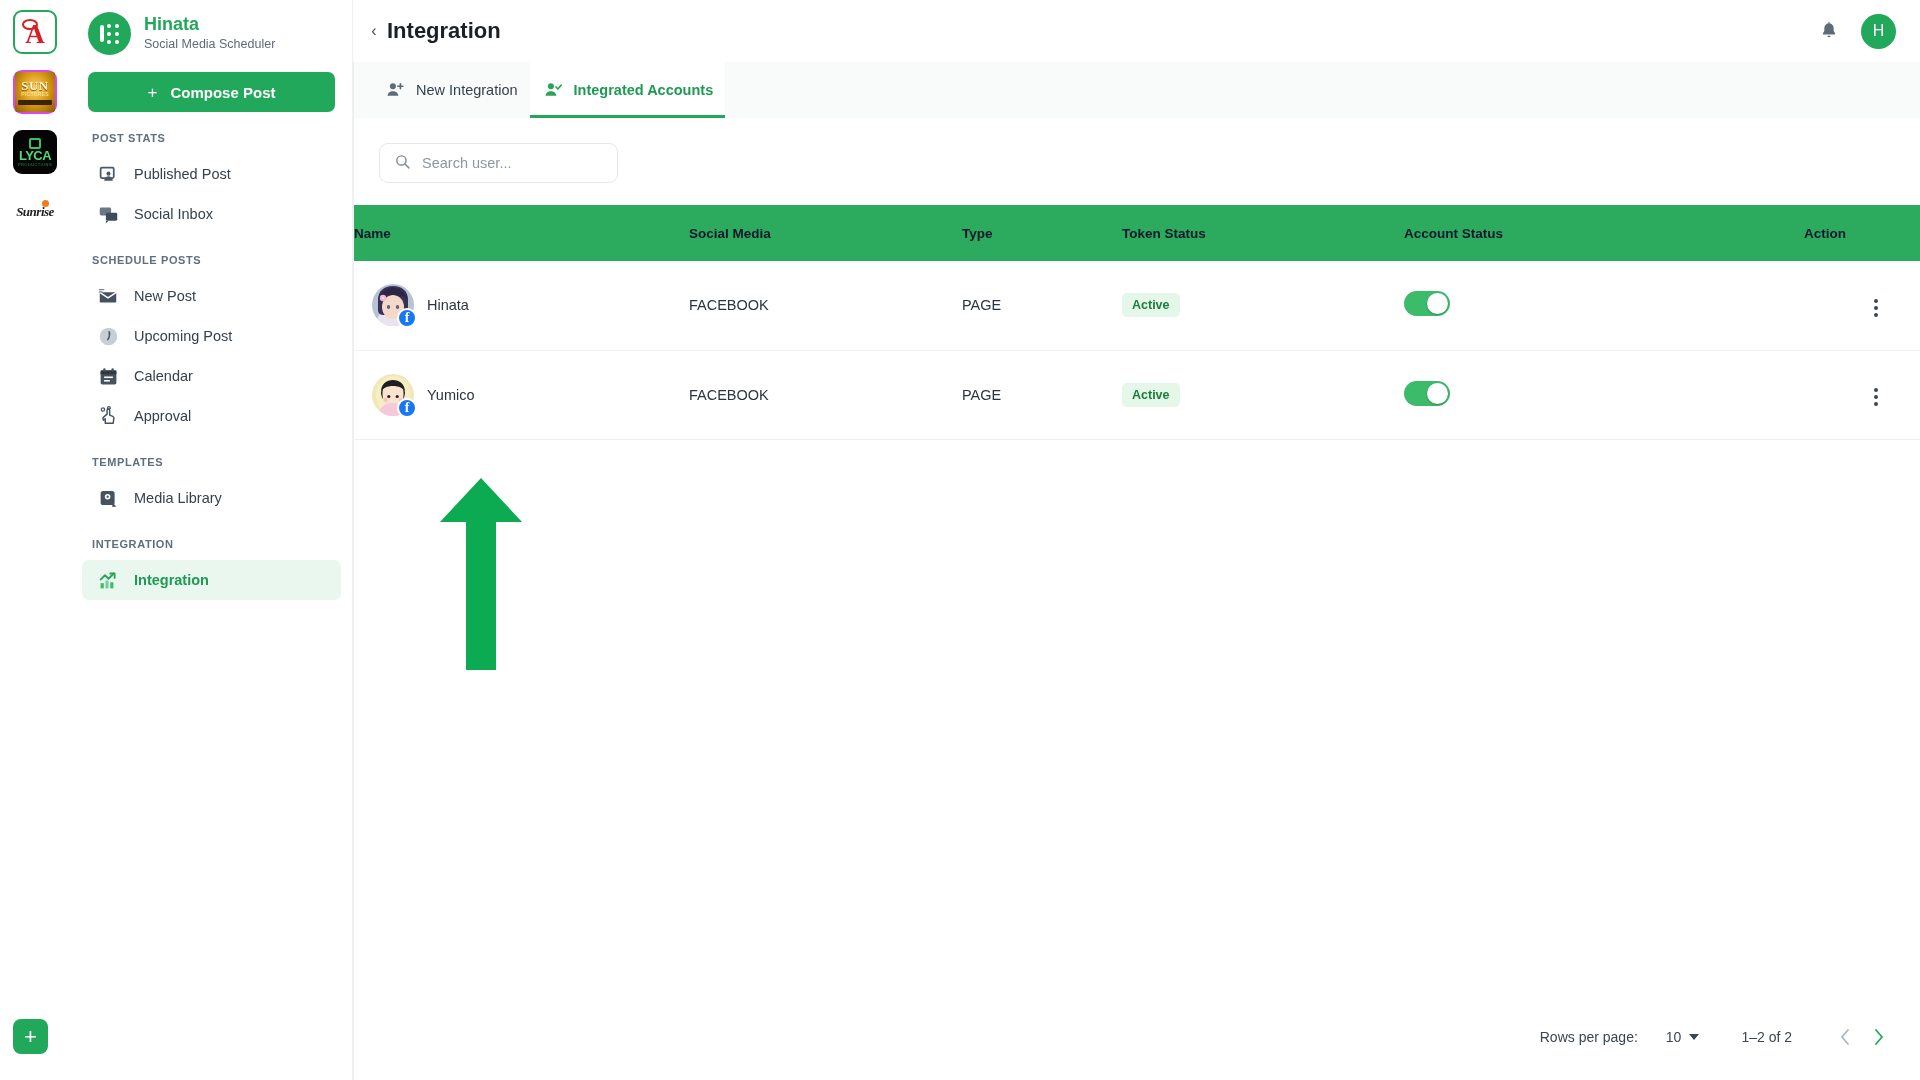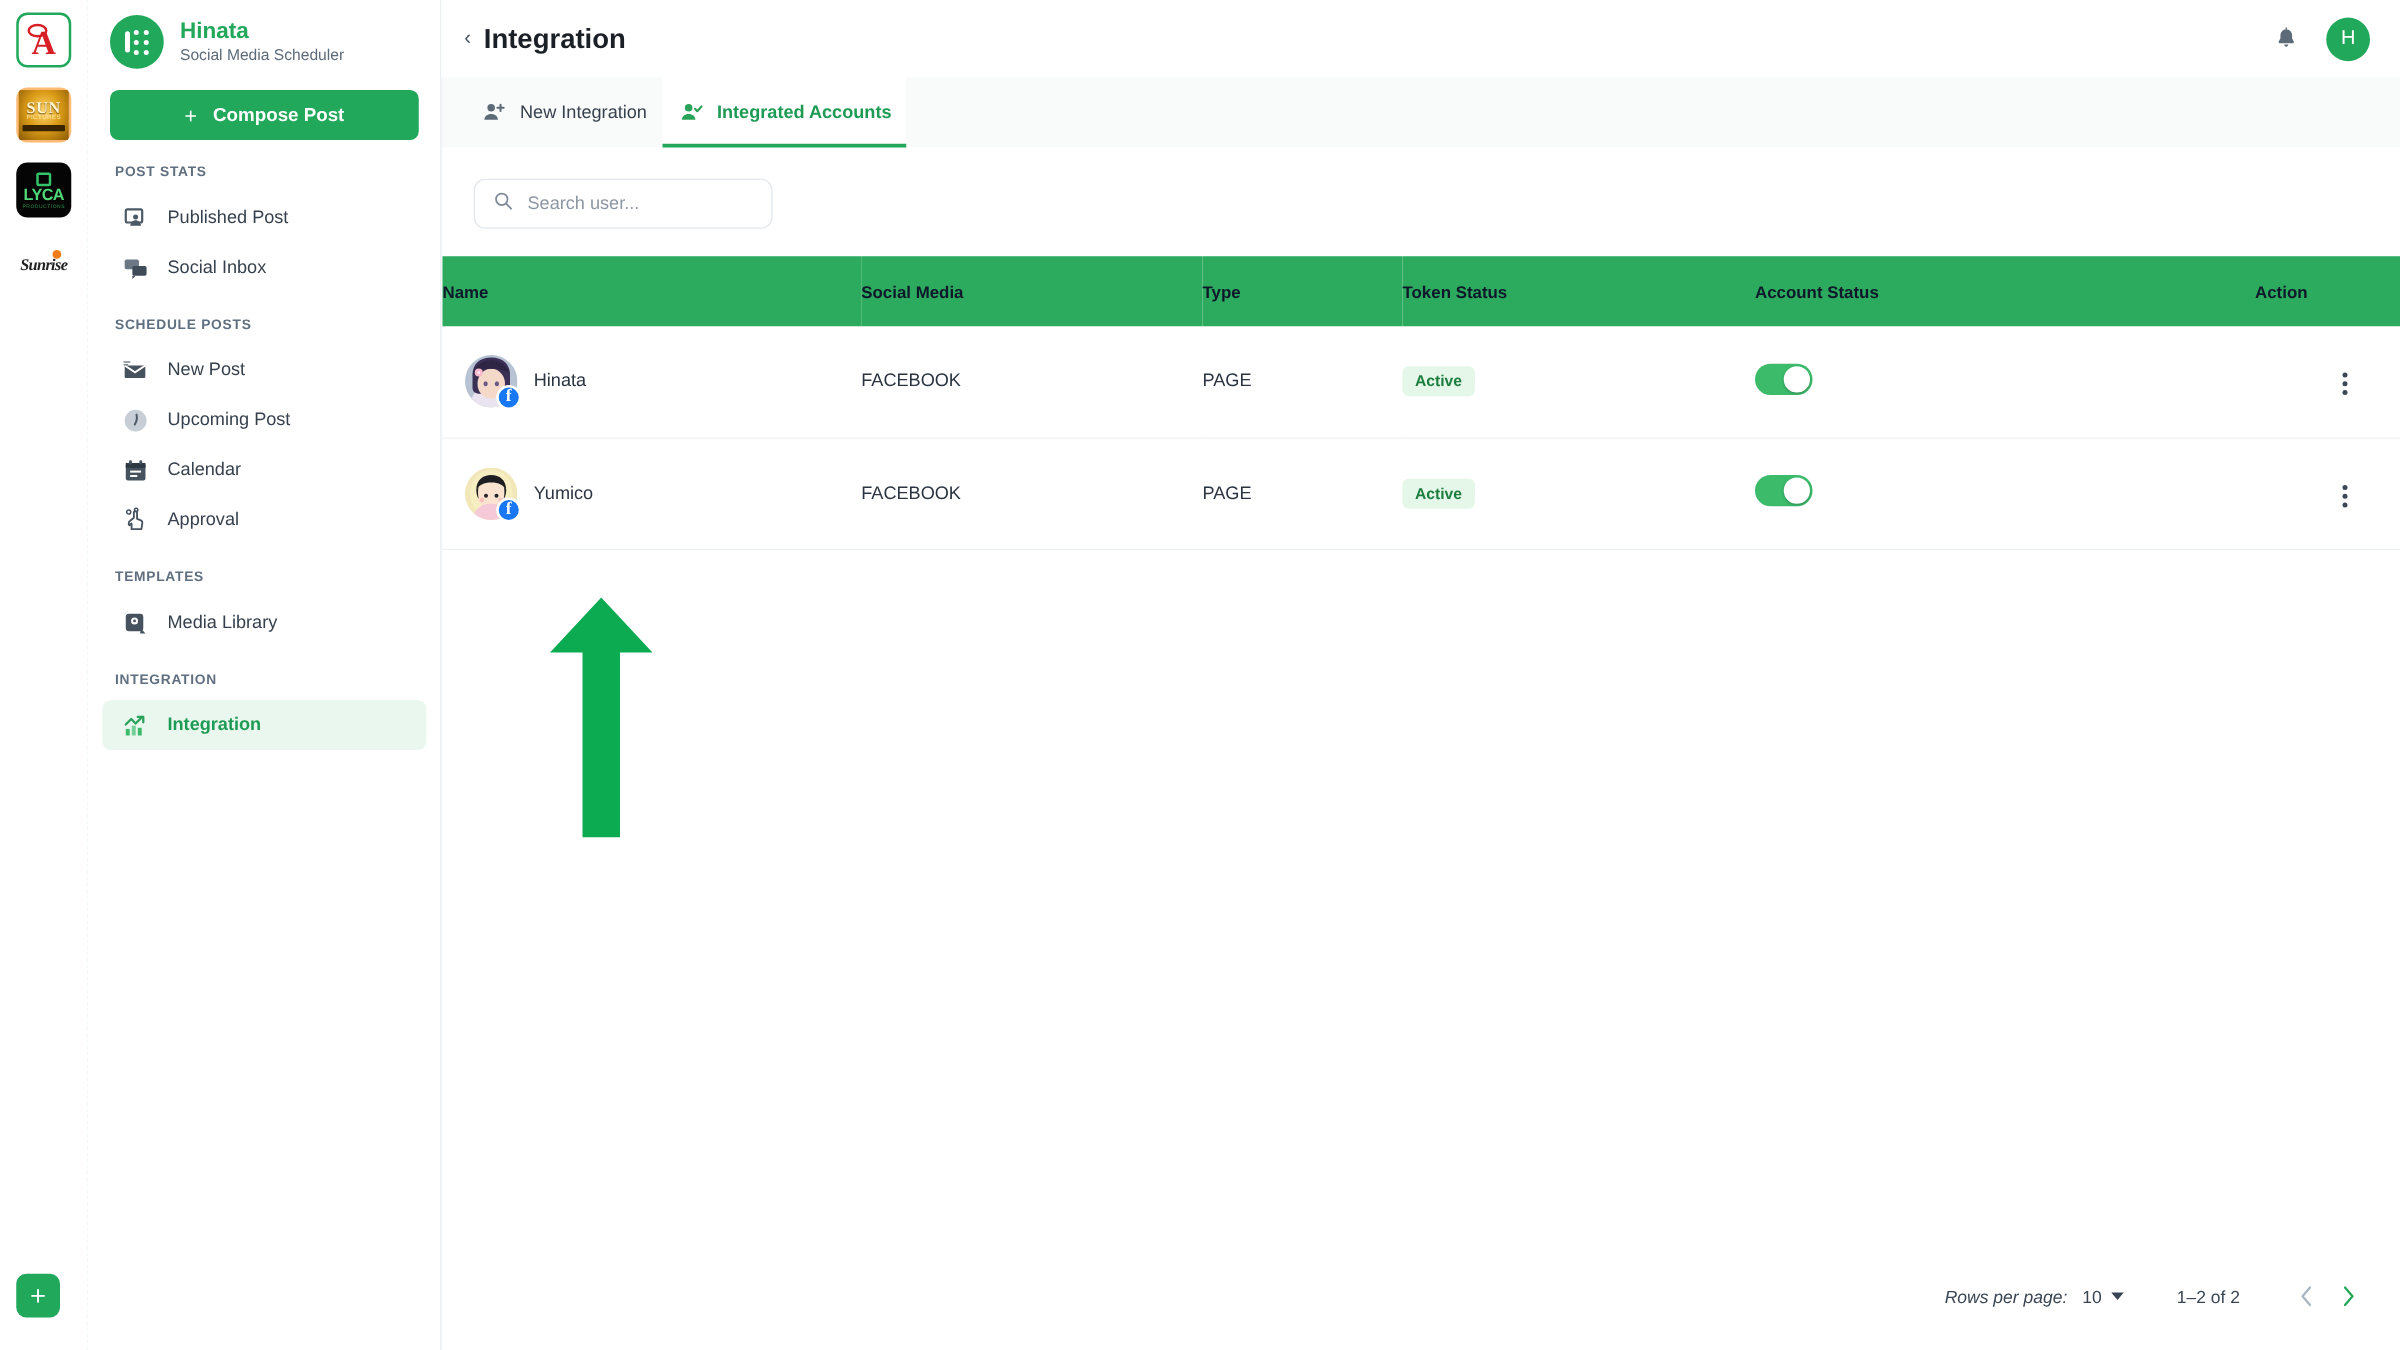--- a/index.html
+++ b/index.html
@@ -16,21 +16,21 @@
     width: 70px; height: 1080px; background: #ffffff;
     display: flex; flex-direction: column; align-items: center;
     padding-top: 10px; flex: 0 0 70px; position: relative;
   }
   .rail-tile {
     width: 44px; height: 44px; border-radius: 9px; margin-bottom: 16px;
     display: flex; align-items: center; justify-content: center;
     overflow: hidden; position: relative;
   }
   .rail-tile.t0 { background: #ffffff; border: 2px solid #21a85a; }
-  .rail-tile.t1 { background: #fdba74; }
+  .rail-tile.t1 { background: #d946ef; }
   .rail-tile.t2 { background: #050505; }
   .rail-tile.t3 { background: #ffffff; }
   .ahlogo { font-family: "Liberation Serif", serif; font-weight: bold;
             font-size: 27px; color: #d81f26; line-height: 1; position: relative; top: 2px;}
   .ahface { position: absolute; top: 7px; left: 7px; width: 16px; height: 11px;
             border-radius: 50%; border: 2px solid #d81f26; }
   .sun-badge { width: 40px; height: 40px;
       background: radial-gradient(ellipse at 50% 42%, #ffd66b 0%, #d99a16 48%, #8a5a06 100%);
       display:flex; align-items:center; justify-content:center; flex-direction:column;}
   .sun-badge .w1 { font-family:"Liberation Serif",serif; font-weight:bold; font-size:13px;
@@ -172,21 +172,21 @@
   .toggle .knob{ position:absolute; top:2px; right:2px; width:21px;height:21px;border-radius:50%;
                  background:#fff; box-shadow:0 1px 2px rgba(0,0,0,.25);}
   td.c-action { text-align:right; padding-right:38px; }
   .kebab { display:inline-flex; flex-direction:column; gap:3px; cursor:pointer; padding:4px; }
   .kebab i { width:4px;height:4px;border-radius:50%;background:#3b4754;display:block; }
 
   .footer-pag {
     margin-top:auto; display:flex; align-items:center; justify-content:flex-end;
     gap:0; padding: 0 24px 26px 0; font-size:14px; color:#3a4553;
   }
-  .rpp-label{ margin-right:12px;font-style:italic; }
+  .rpp-label{ margin-right:28px; }
   .rpp-select{ display:flex;align-items:center;gap:8px;cursor:pointer;margin-right:42px; }
   .caret { width:0;height:0;border-left:5px solid transparent;border-right:5px solid transparent;
            border-top:6px solid #3a4553; }
   .range { margin-right:36px; }
   .pag-btn { width:34px;height:34px;display:flex;align-items:center;justify-content:center;
              cursor:pointer; color:#21a85a; font-size:19px; }
   .pag-btn.disabled { color:#a9b6c2; }
 
   
   .anno-arrow { position:absolute; left:440px; top:478px; pointer-events:none; }

